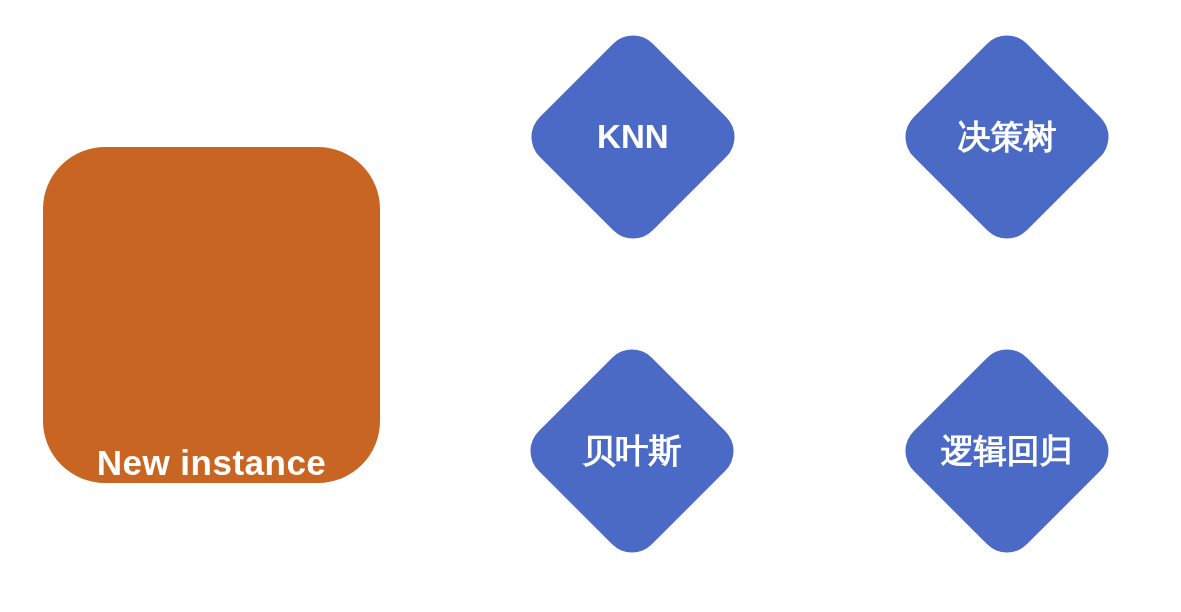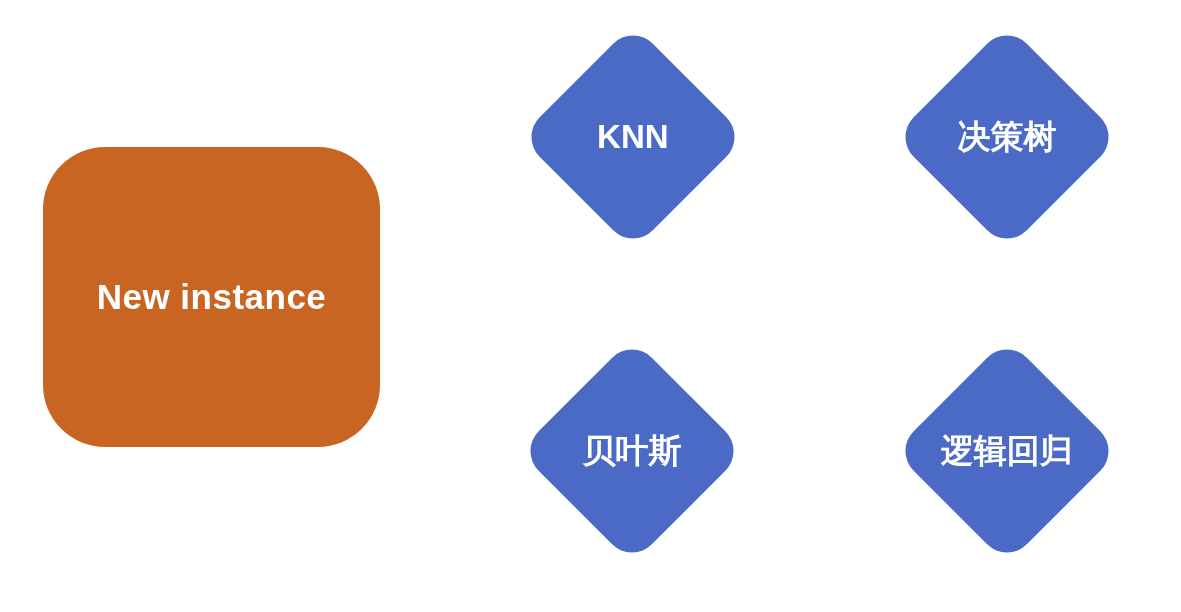--- a/index.html
+++ b/index.html
@@ -18,25 +18,25 @@
     width: 1181px;
     height: 612px;
     background: var(--bg);
     overflow: hidden;
   }
   .instance-node {
     position: absolute;
     left: 43px;
     top: 147px;
     width: 337px;
-    height: 300px;
+    height: 336px;
     border-radius: 62px;
     background: var(--instance-fill);
     display: flex;
-    align-items: center;
+    align-items: flex-end;
     justify-content: center;
   }
   .instance-label {
     color: var(--label-color);
     font-size: 35px;
     font-weight: 600;
     letter-spacing: 0.5px;
     white-space: nowrap;
   }
   .diamond {

